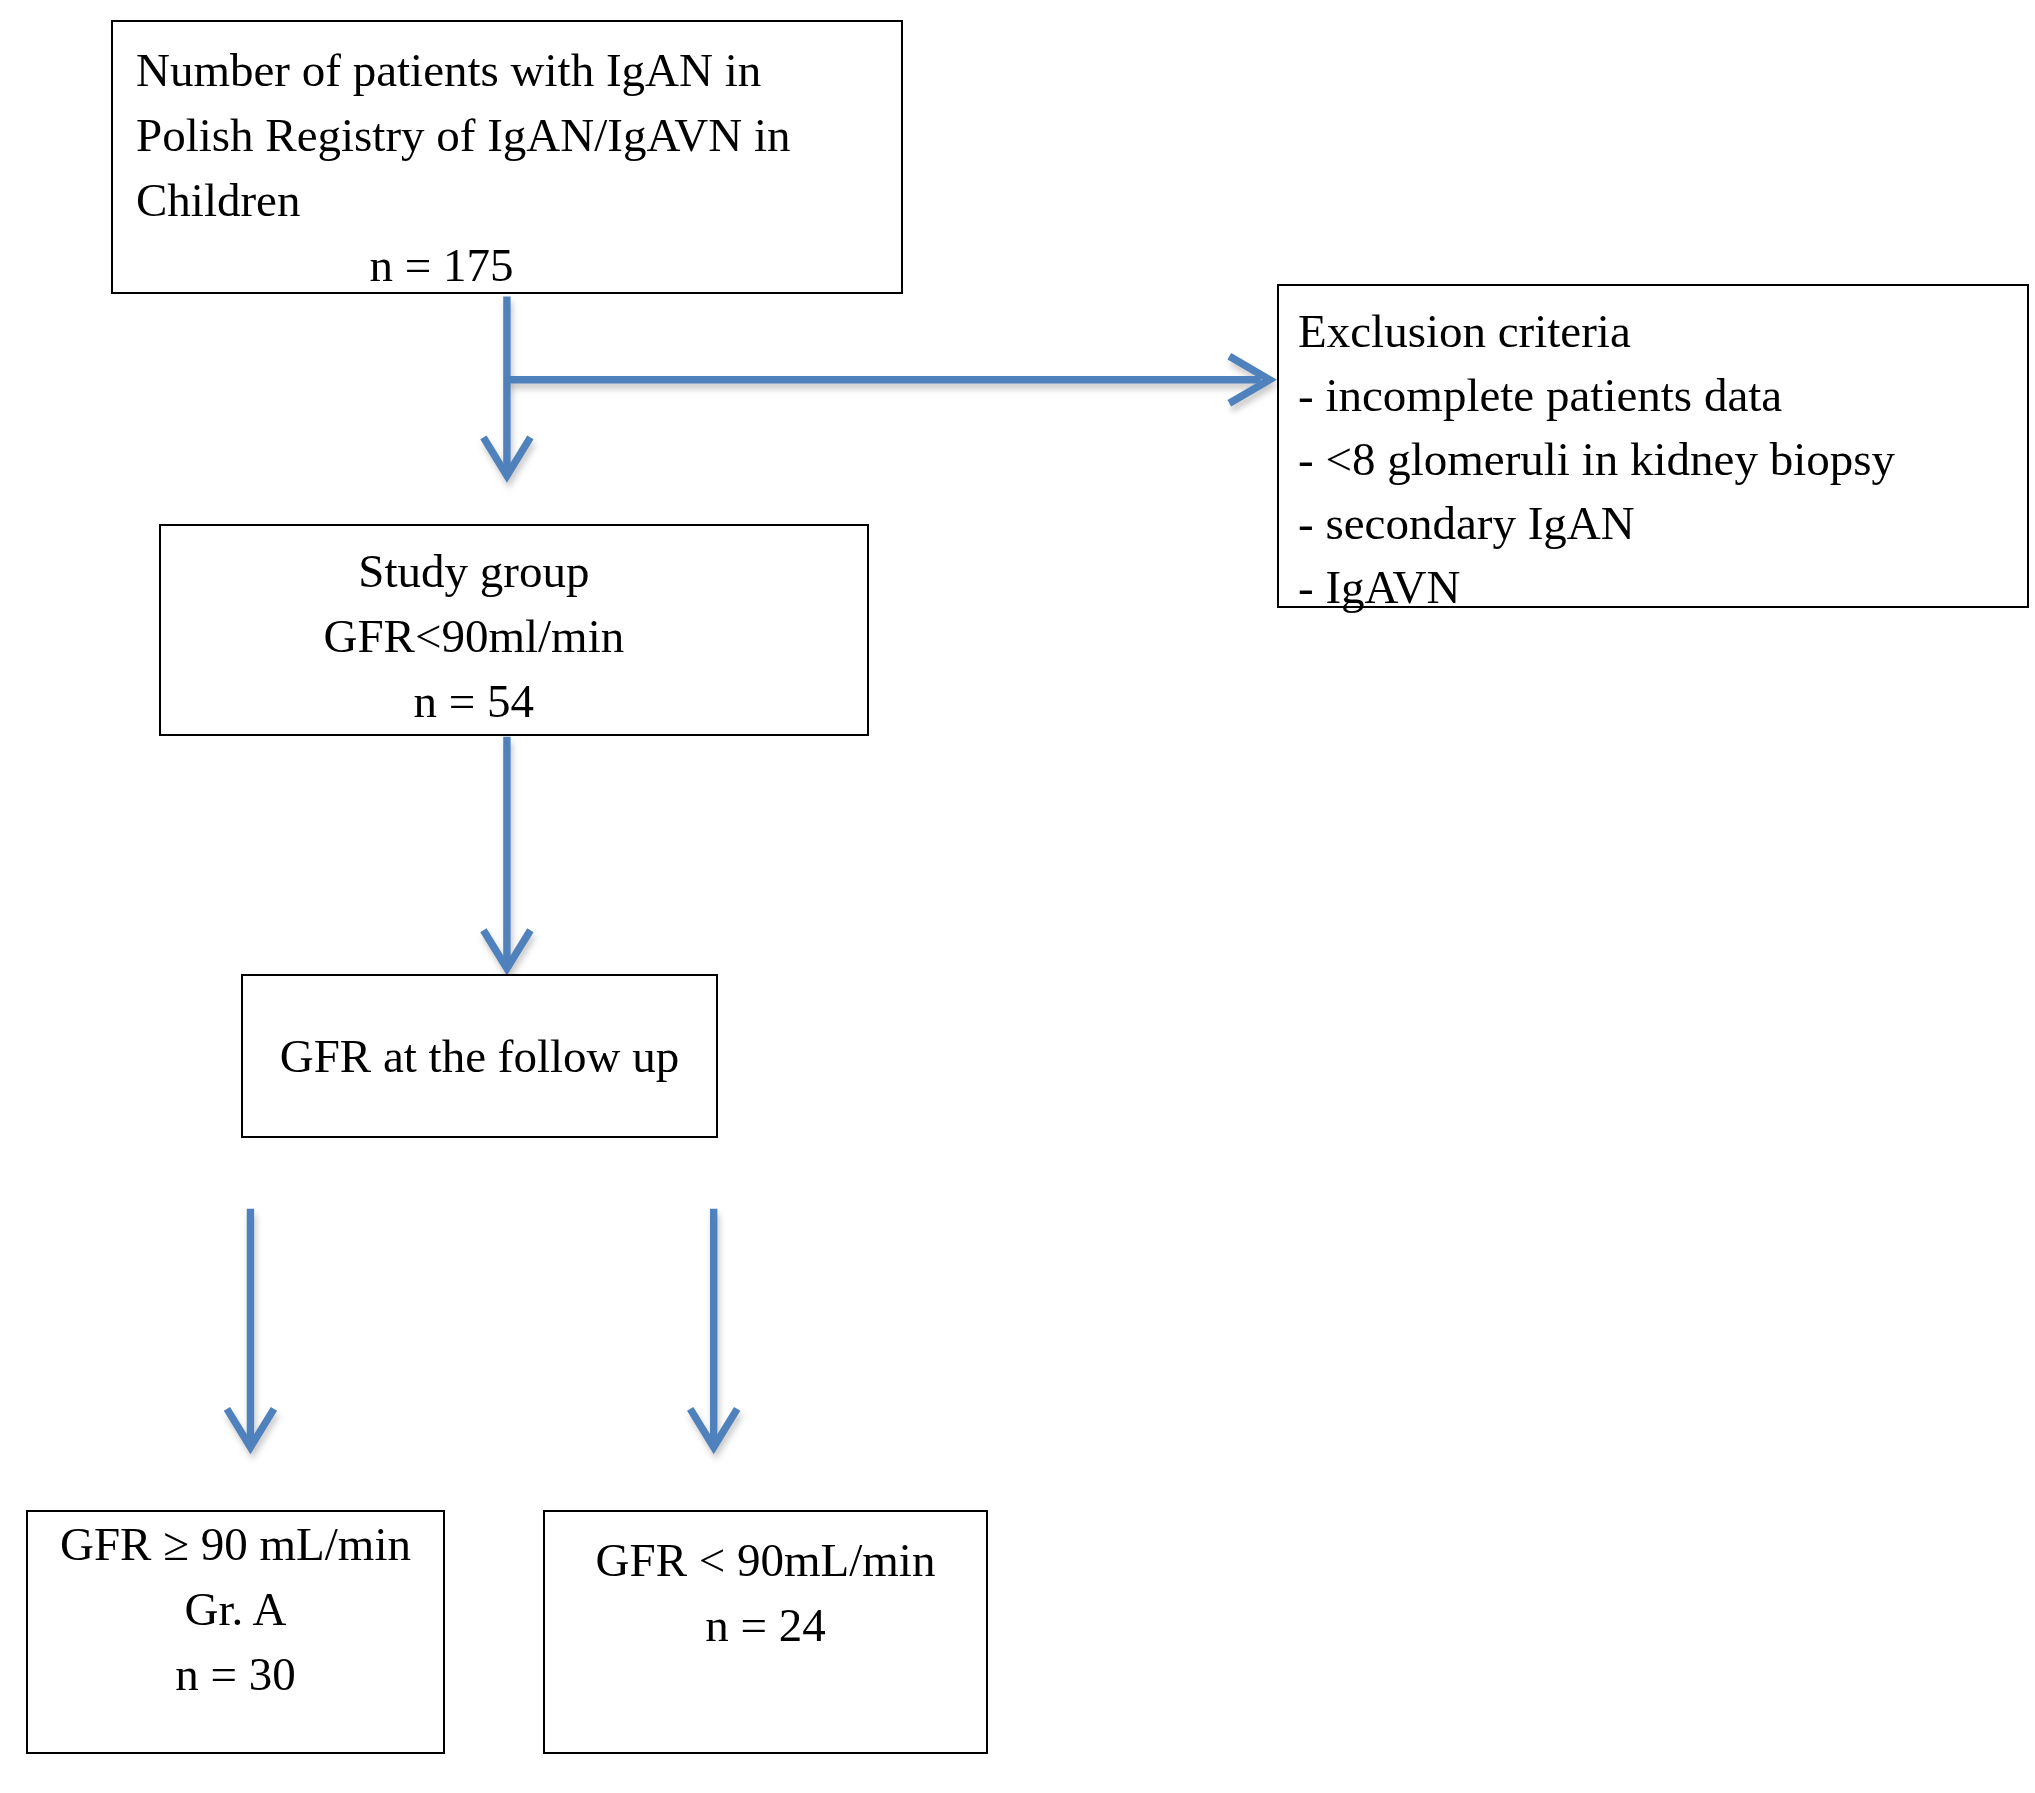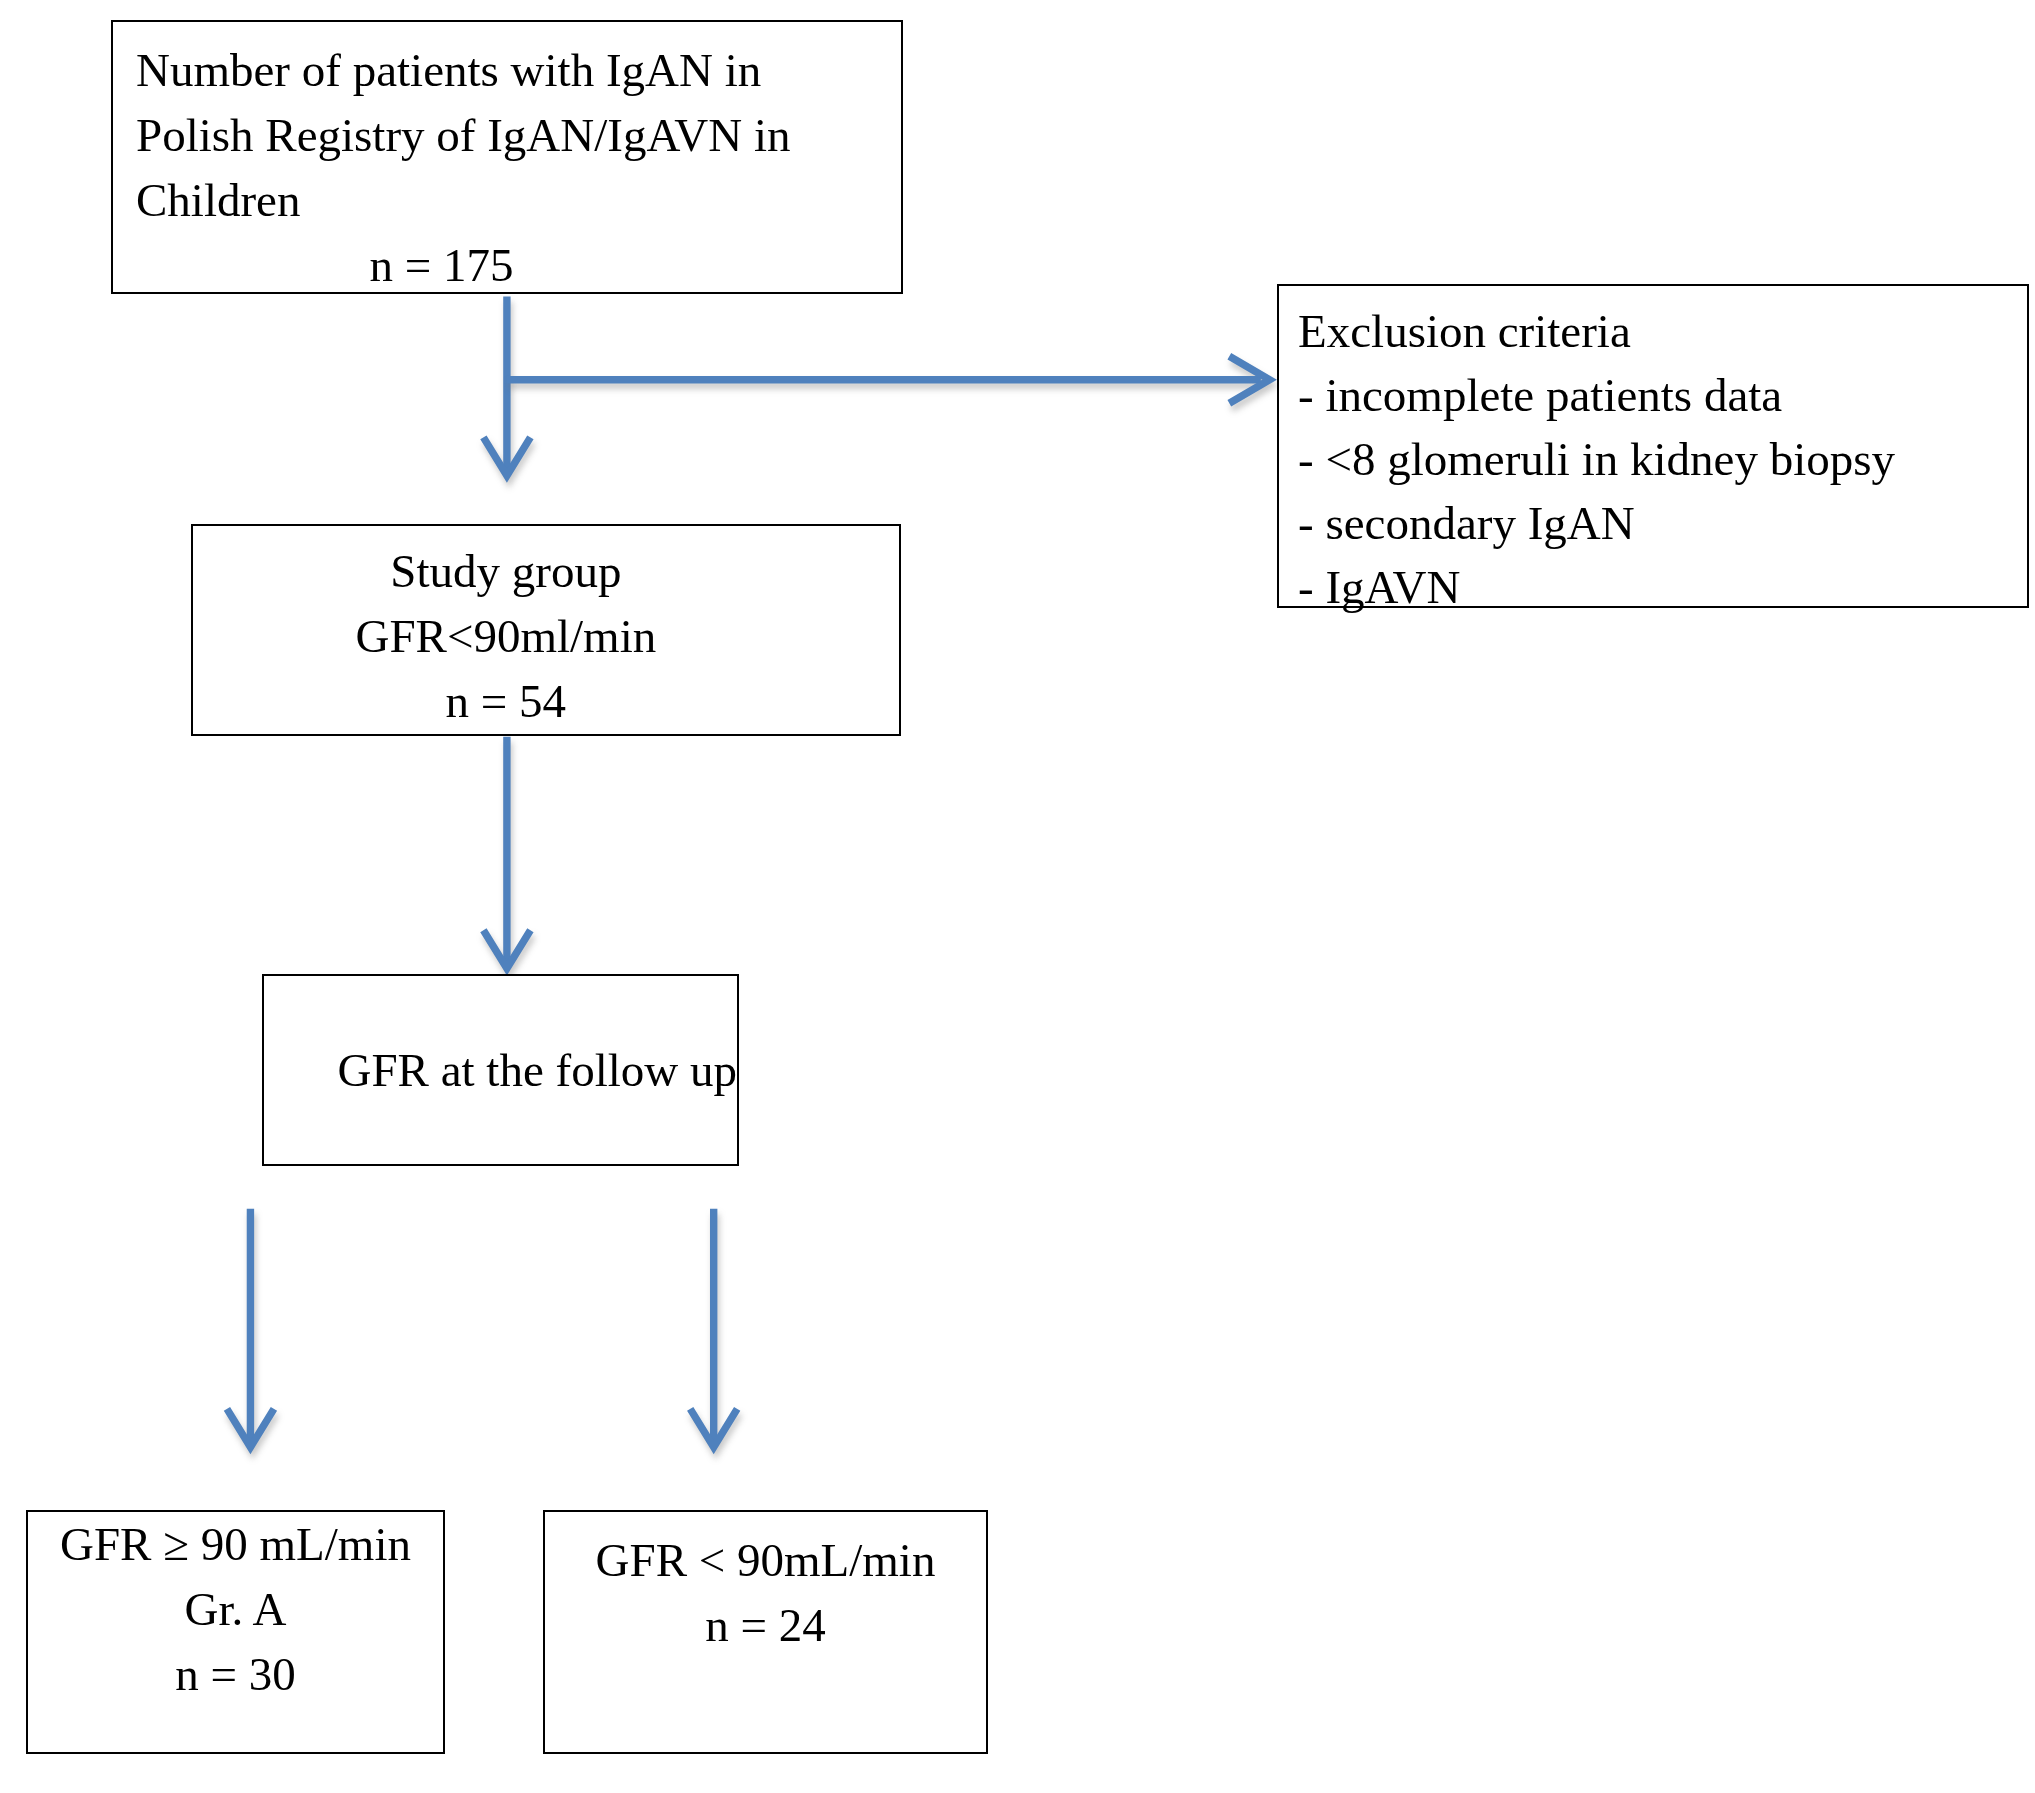--- a/index.html
+++ b/index.html
@@ -30,22 +30,22 @@
     box-sizing:border-box;
     border:2.7px solid var(--border-color);
     background:var(--background);
     font-size:47px;
     line-height:65px;
   }
   .line{white-space:pre;}
   .box-registry{left:111px;top:20px;width:792px;height:274px;padding:16px 20px 0 23px;text-align:left;}
   .box-registry .count{text-align:center;padding-right:134px;}
   .box-exclusion{left:1277px;top:284px;width:752px;height:324px;padding:13.4px 6.7px 0 19px;line-height:64px;text-align:left;}
-  .box-study{left:159px;top:524px;width:710px;height:212px;padding:13.4px 87px 0 6.7px;text-align:center;margin-left:32px;}
-  .box-followup{left:262px;top:974px;width:477px;height:192px;display:flex;align-items:center;justify-content:flex-end;}
+  .box-study{left:159px;top:524px;width:710px;height:212px;padding:13.4px 87px 0 6.7px;text-align:center;}
+  .box-followup{left:241px;top:974px;width:477px;height:164px;display:flex;align-items:center;justify-content:center;}
   .box-group-a{left:26px;top:1510px;width:419px;height:244px;text-align:center;}
   .box-group-b{left:543px;top:1510px;width:445px;height:244px;padding-top:16px;text-align:center;}
 </style>
 </head>
 <body>
 
 <div class="canvas">
 
   <svg class="arrows" viewBox="0 0 3031 2671" xmlns="http://www.w3.org/2000/svg" aria-hidden="true">
     <g class="arrow-g">

